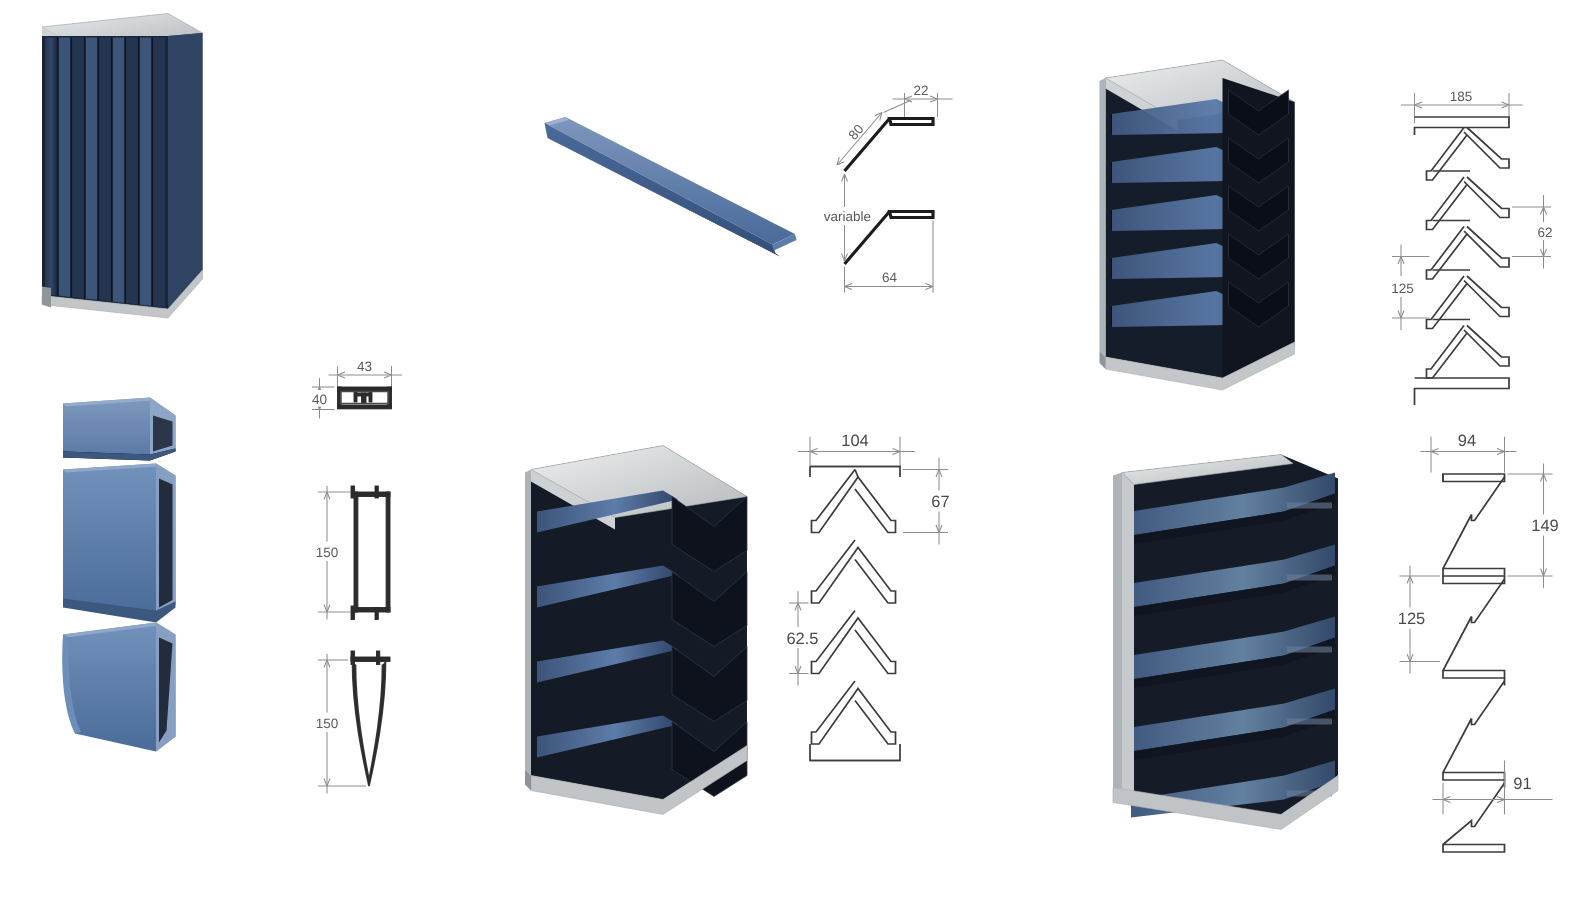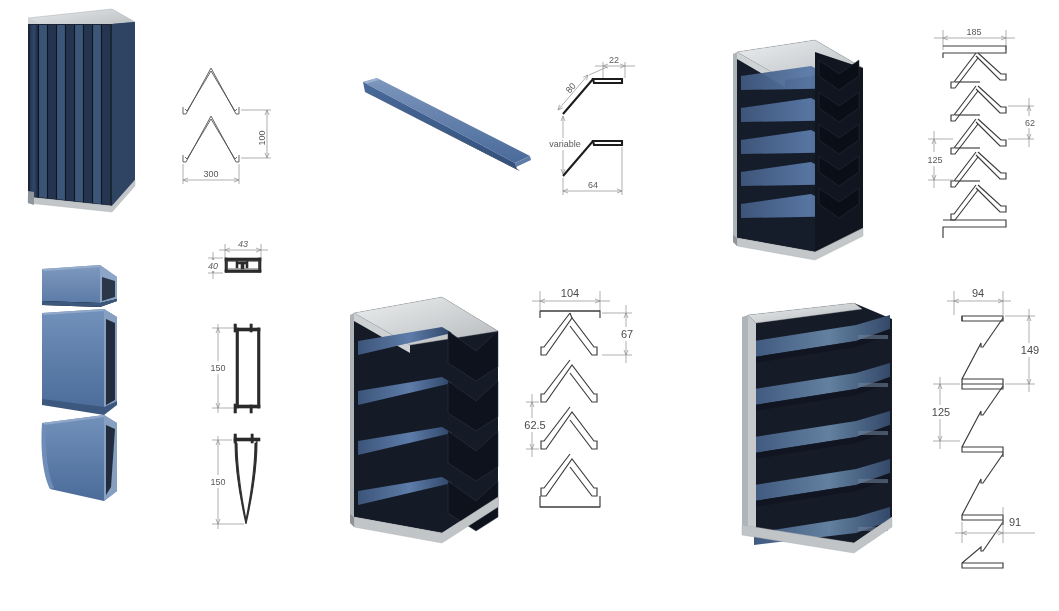--- a/index.html
+++ b/index.html
@@ -71,42 +71,20 @@
         <line x1="83.5" y1="25" x2="83.5" y2="202"></line>
         <line x1="92.5" y1="25" x2="92.5" y2="203"></line>
         <line x1="101.5" y1="25" x2="101.5" y2="204"></line>
       </g>
 
       <polygon points="28,197 112,206 135,180 135,186 112,212 28,203" fill="#c2c6c9" stroke="#a8adb0" stroke-width=".4"></polygon>
       <polygon points="28,191 34,192 34,205 28,203" fill="#8f969b"></polygon>
     </svg>
   </div>
 
-  <div class="cell" style="left:175px;top:52px;width:180px;height:140px;">
-    <svg width="180" height="140" viewBox="0 0 180 140">
-
-      <path class="prof-thin" d="M8,55 L8,62 L11,62 L36,16 L61,62 L64,62 L64,55"></path>
-      <path class="prof-thin" d="M10,57 L12,59 L36,19 L60,59 L62,57"></path>
-
-      <path class="prof-thin" d="M8,103 L8,110 L11,110 L36,64 L61,110 L64,110 L64,103"></path>
-      <path class="prof-thin" d="M10,105 L12,107 L36,67 L60,107 L62,105"></path>
-
-      <line class="dimline" x1="66" y1="58" x2="96" y2="58"></line>
-      <line class="dimline" x1="66" y1="106" x2="96" y2="106"></line>
-      <line class="dimline" x1="92" y1="58" x2="92" y2="106"></line>
-      <path class="dimline" d="M92,58 l-2,5 M92,58 l2,5 M92,106 l-2,-5 M92,106 l2,-5"></path>
-      <text class="dimtxt" x="90" y="86" transform="rotate(-90 90 86)" text-anchor="middle">100</text>
-
-      <line class="dimline" x1="8" y1="112" x2="8" y2="132"></line>
-      <line class="dimline" x1="64" y1="112" x2="64" y2="132"></line>
-      <line class="dimline" x1="8" y1="128" x2="64" y2="128"></line>
-      <path class="dimline" d="M8,128 l5,-2 M8,128 l5,2 M64,128 l-5,-2 M64,128 l-5,2"></path>
-      <text class="dimtxt" x="36" y="125" text-anchor="middle">300</text>
-    </svg>
-  </div>
 
   <div class="cell" style="left:355px;top:70px;width:190px;height:110px;">
     <svg width="190" height="110" viewBox="0 0 190 110">
       <defs>
         <linearGradient id="chevTop" x1="0" y1="0" x2="0" y2="1">
           <stop offset="0%" stop-color="#7d97bd"></stop>
           <stop offset="100%" stop-color="#4a6a9a"></stop>
         </linearGradient>
         <linearGradient id="chevBot" x1="0" y1="0" x2="0" y2="1">
           <stop offset="0%" stop-color="#4a6a9a"></stop>
@@ -199,21 +177,21 @@
         <polygon points="104,158 124,172 144,158 144,174 124,188 104,174"></polygon>
       </g>
 
       <polygon points="18,24 22,22 22,208 18,204" fill="#aeb4b8"></polygon>
 
       <polygon points="22,208 100,222 148,198 148,206 100,230 22,216" fill="#c3c7ca" stroke="#a9aeb1" stroke-width=".4"></polygon>
       <polygon points="18,204 22,208 22,216 18,212" fill="#8e9498"></polygon>
     </svg>
   </div>
 
-  <div class="cell" style="left:910px;top:20px;width:149px;height:225px;">
+  <div class="cell" style="left:910px;top:52px;width:149px;height:225px;">
     <svg width="149" height="225" viewBox="0 0 149 225">
 
       <line class="dimline" x1="33" y1="10" x2="33" y2="30"></line>
       <line class="dimline" x1="96" y1="10" x2="96" y2="30"></line>
       <line class="dimline" x1="24" y1="18" x2="105" y2="18"></line>
       <path class="dimline" d="M33,18 l5,-2 M33,18 l5,2 M96,18 l-5,-2 M96,18 l-5,2"></path>
       <text class="dimtxt" x="64" y="15" text-anchor="middle">185</text>
 
       <path class="prof" d="M33,26 L96,26 L96,33 L33,33 L33,38"></path>
 
@@ -288,21 +266,21 @@
       <polygon points="22,144 84,152 97,146 97,150 84,160 22,150" fill="#3d587f"></polygon>
 
       <polygon points="22,168 84,160 97,168 97,236 84,246 30,234" fill="url(#bl2b)"></polygon>
       <polygon points="22,168 84,160 86,162 24,170" fill="#8fa7c8"></polygon>
       <polygon points="84,160 97,168 97,236 84,246" fill="#87a0c2"></polygon>
       <polygon points="86,170 95,174 91,232 86,240" fill="#232c3c"></polygon>
       <path d="M22,168 C20,200 24,222 30,234 L34,233 C28,220 25,199 26,170 Z" fill="#6e8db8"></path>
     </svg>
   </div>
 
-  <div class="cell" style="left:198px;top:238px;width:90px;height:70px;font-style:italic;">
+  <div class="cell" style="left:198px;top:238px;width:90px;height:70px;">
     <svg width="90" height="70" viewBox="0 0 90 70">
 
       <line class="dimline" x1="27" y1="6" x2="27" y2="20"></line>
       <line class="dimline" x1="63" y1="6" x2="63" y2="20"></line>
       <line class="dimline" x1="21" y1="12" x2="70" y2="12"></line>
       <path class="dimline" d="M27,12 l5,-2 M27,12 l5,2 M63,12 l-5,-2 M63,12 l-5,2"></path>
       <text class="dimtxt" x="45" y="9" text-anchor="middle">43</text>
 
       <g class="xsec-solid">
         <rect x="27" y="20" width="36" height="3"></rect>

